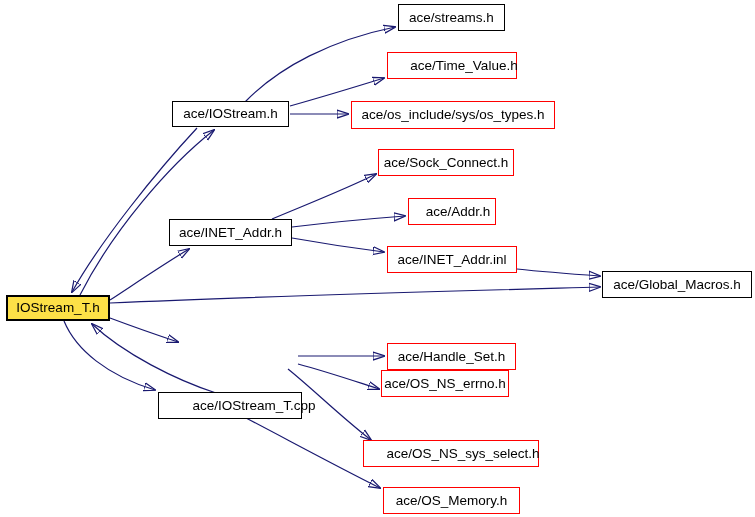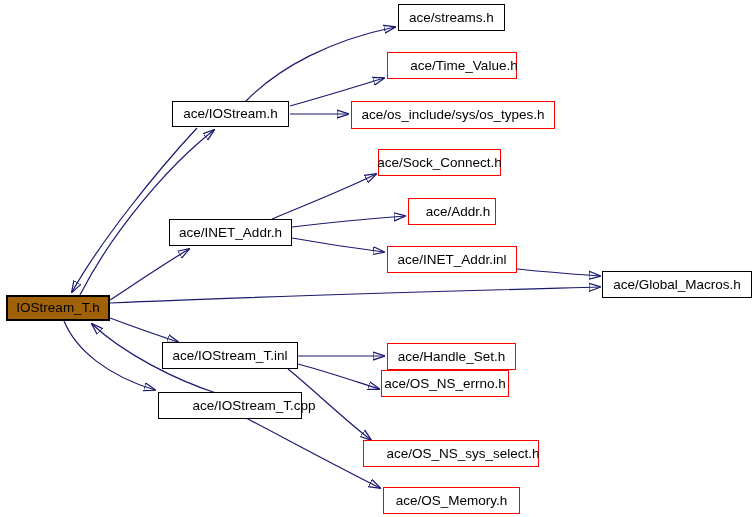--- a/index.html
+++ b/index.html
@@ -9,21 +9,21 @@
   }
   svg.edges{position:absolute;left:0;top:0;width:755px;height:517px;}
   svg.edges path{fill:none;stroke:#191970;stroke-width:1.2px;}
   .node{
     position:absolute;box-sizing:border-box;
     border:1px solid #000000;background:#ffffff;color:#000000;
     display:flex;align-items:center;justify-content:center;
     font-size:13.5px;line-height:1;white-space:nowrap;cursor:pointer;
   }
   .node.red{border-color:#ff0000;}
-  .node.main{background:#a16207;border:2px solid #000000;cursor:default;}
+  .node.main{background:#fde047;border:2px solid #000000;cursor:default;}
 </style>
 </head>
 <body>
 
 <div class="canvas">
 
   <svg class="edges" viewBox="0 0 755 517">
     <defs>
       <marker id="arrow" markerUnits="userSpaceOnUse" markerWidth="12" markerHeight="10" refX="11" refY="5" orient="auto">
         <path d="M0,1 L12,5 L0,9 Z" fill="#191970" stroke="none"></path>
@@ -52,31 +52,30 @@
   <div class="node main" style="left:6px;top:295px;width:104px;height:26px;">IOStream_T.h</div>
 
   <div class="node" style="left:398px;top:4px;width:107px;height:27px;">ace/streams.h</div>
 
   <div class="node" style="left:172px;top:101px;width:117px;height:26px;">ace/IOStream.h</div>
 
   <div class="node red" style="left:387px;top:52px;width:130px;height:27px;padding-left:24px;">ace/Time_Value.h</div>
 
   <div class="node red" style="left:351px;top:101px;width:204px;height:28px;">ace/os_include/sys/os_types.h</div>
 
-  <div class="node red" style="left:378px;top:149px;width:123px;height:27px;">ace/Sock_Connect.h</div>
+  <div class="node red" style="left:378px;top:149px;width:136px;height:27px;">ace/Sock_Connect.h</div>
 
   <div class="node red" style="left:408px;top:198px;width:88px;height:27px;padding-left:12px;">ace/Addr.h</div>
 
   <div class="node red" style="left:387px;top:246px;width:130px;height:27px;">ace/INET_Addr.inl</div>
 
   <div class="node" style="left:169px;top:219px;width:123px;height:27px;">ace/INET_Addr.h</div>
 
   <div class="node" style="left:602px;top:271px;width:150px;height:27px;">ace/Global_Macros.h</div>
 
-  <div class="node" style="left:162px;top:342px;width:136px;height:27px;">ace/IOStream_T.inl</div>
 
   <div class="node red" style="left:387px;top:343px;width:129px;height:27px;">ace/Handle_Set.h</div>
 
   <div class="node red" style="left:381px;top:370px;width:128px;height:27px;">ace/OS_NS_errno.h</div>
 
   <div class="node" style="left:158px;top:392px;width:144px;height:27px;padding-left:48px;">ace/IOStream_T.cpp</div>
 
   <div class="node red" style="left:363px;top:440px;width:176px;height:27px;padding-left:24px;">ace/OS_NS_sys_select.h</div>
 
   <div class="node red" style="left:383px;top:487px;width:137px;height:27px;">ace/OS_Memory.h</div>

